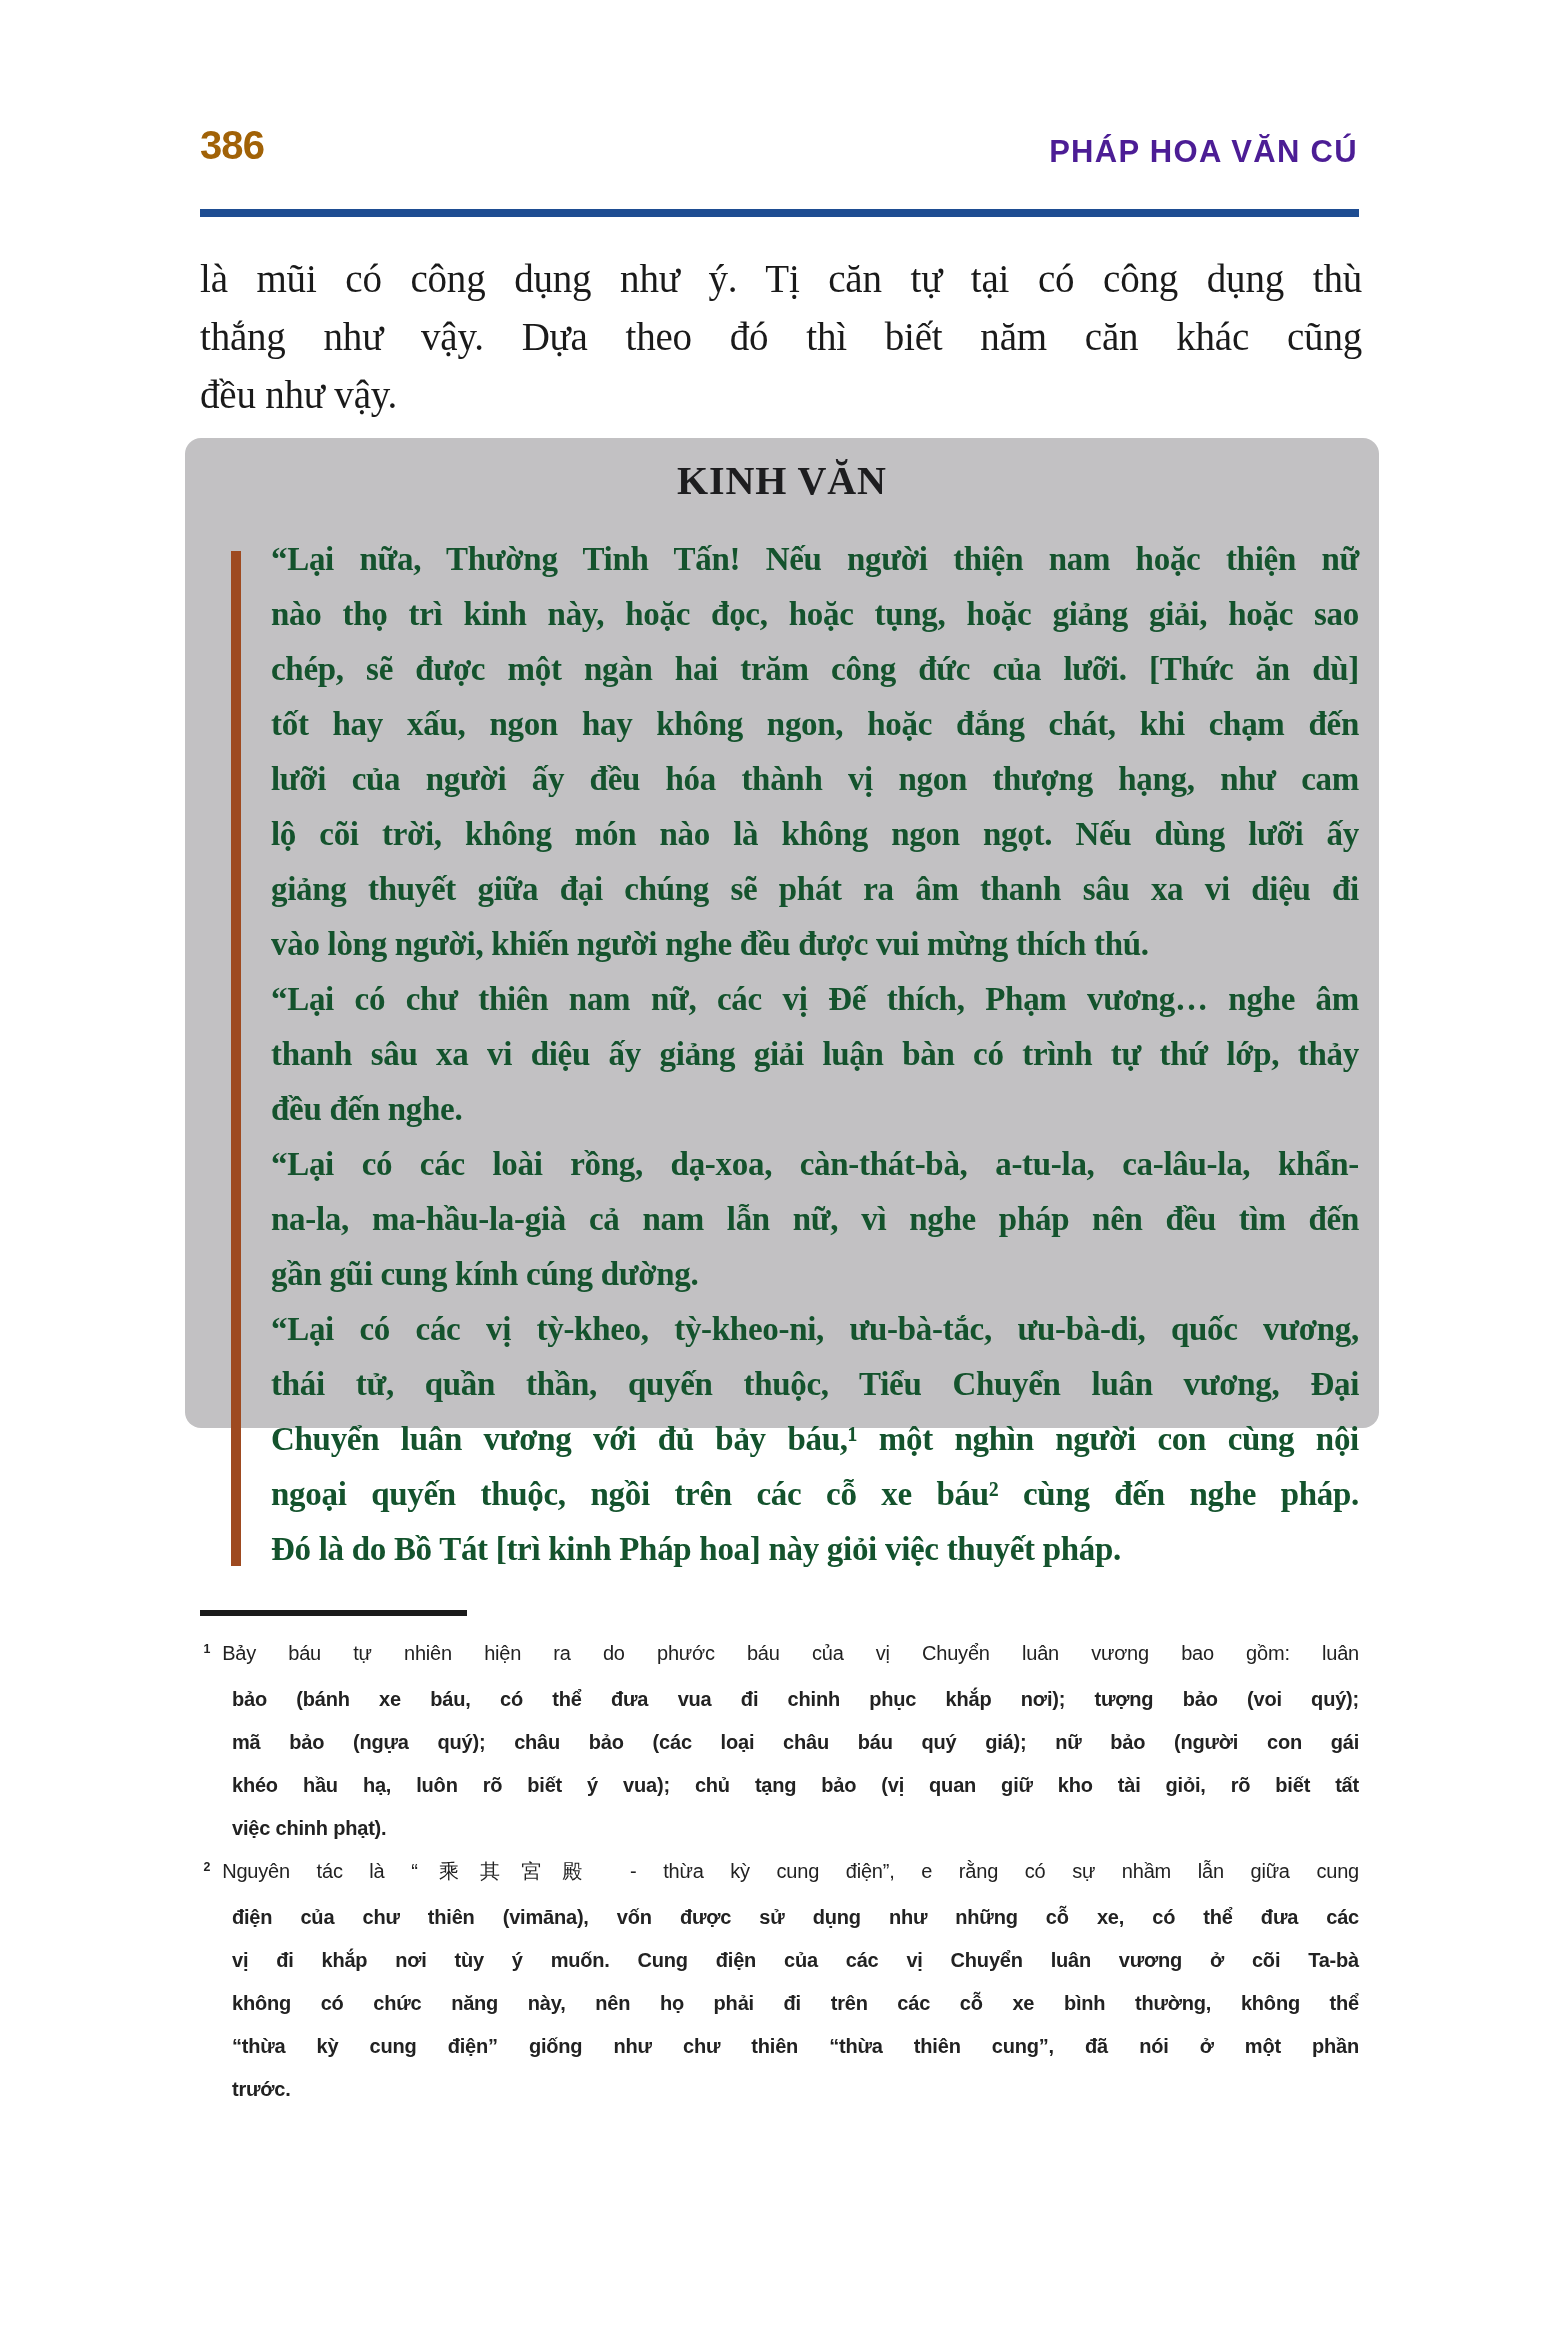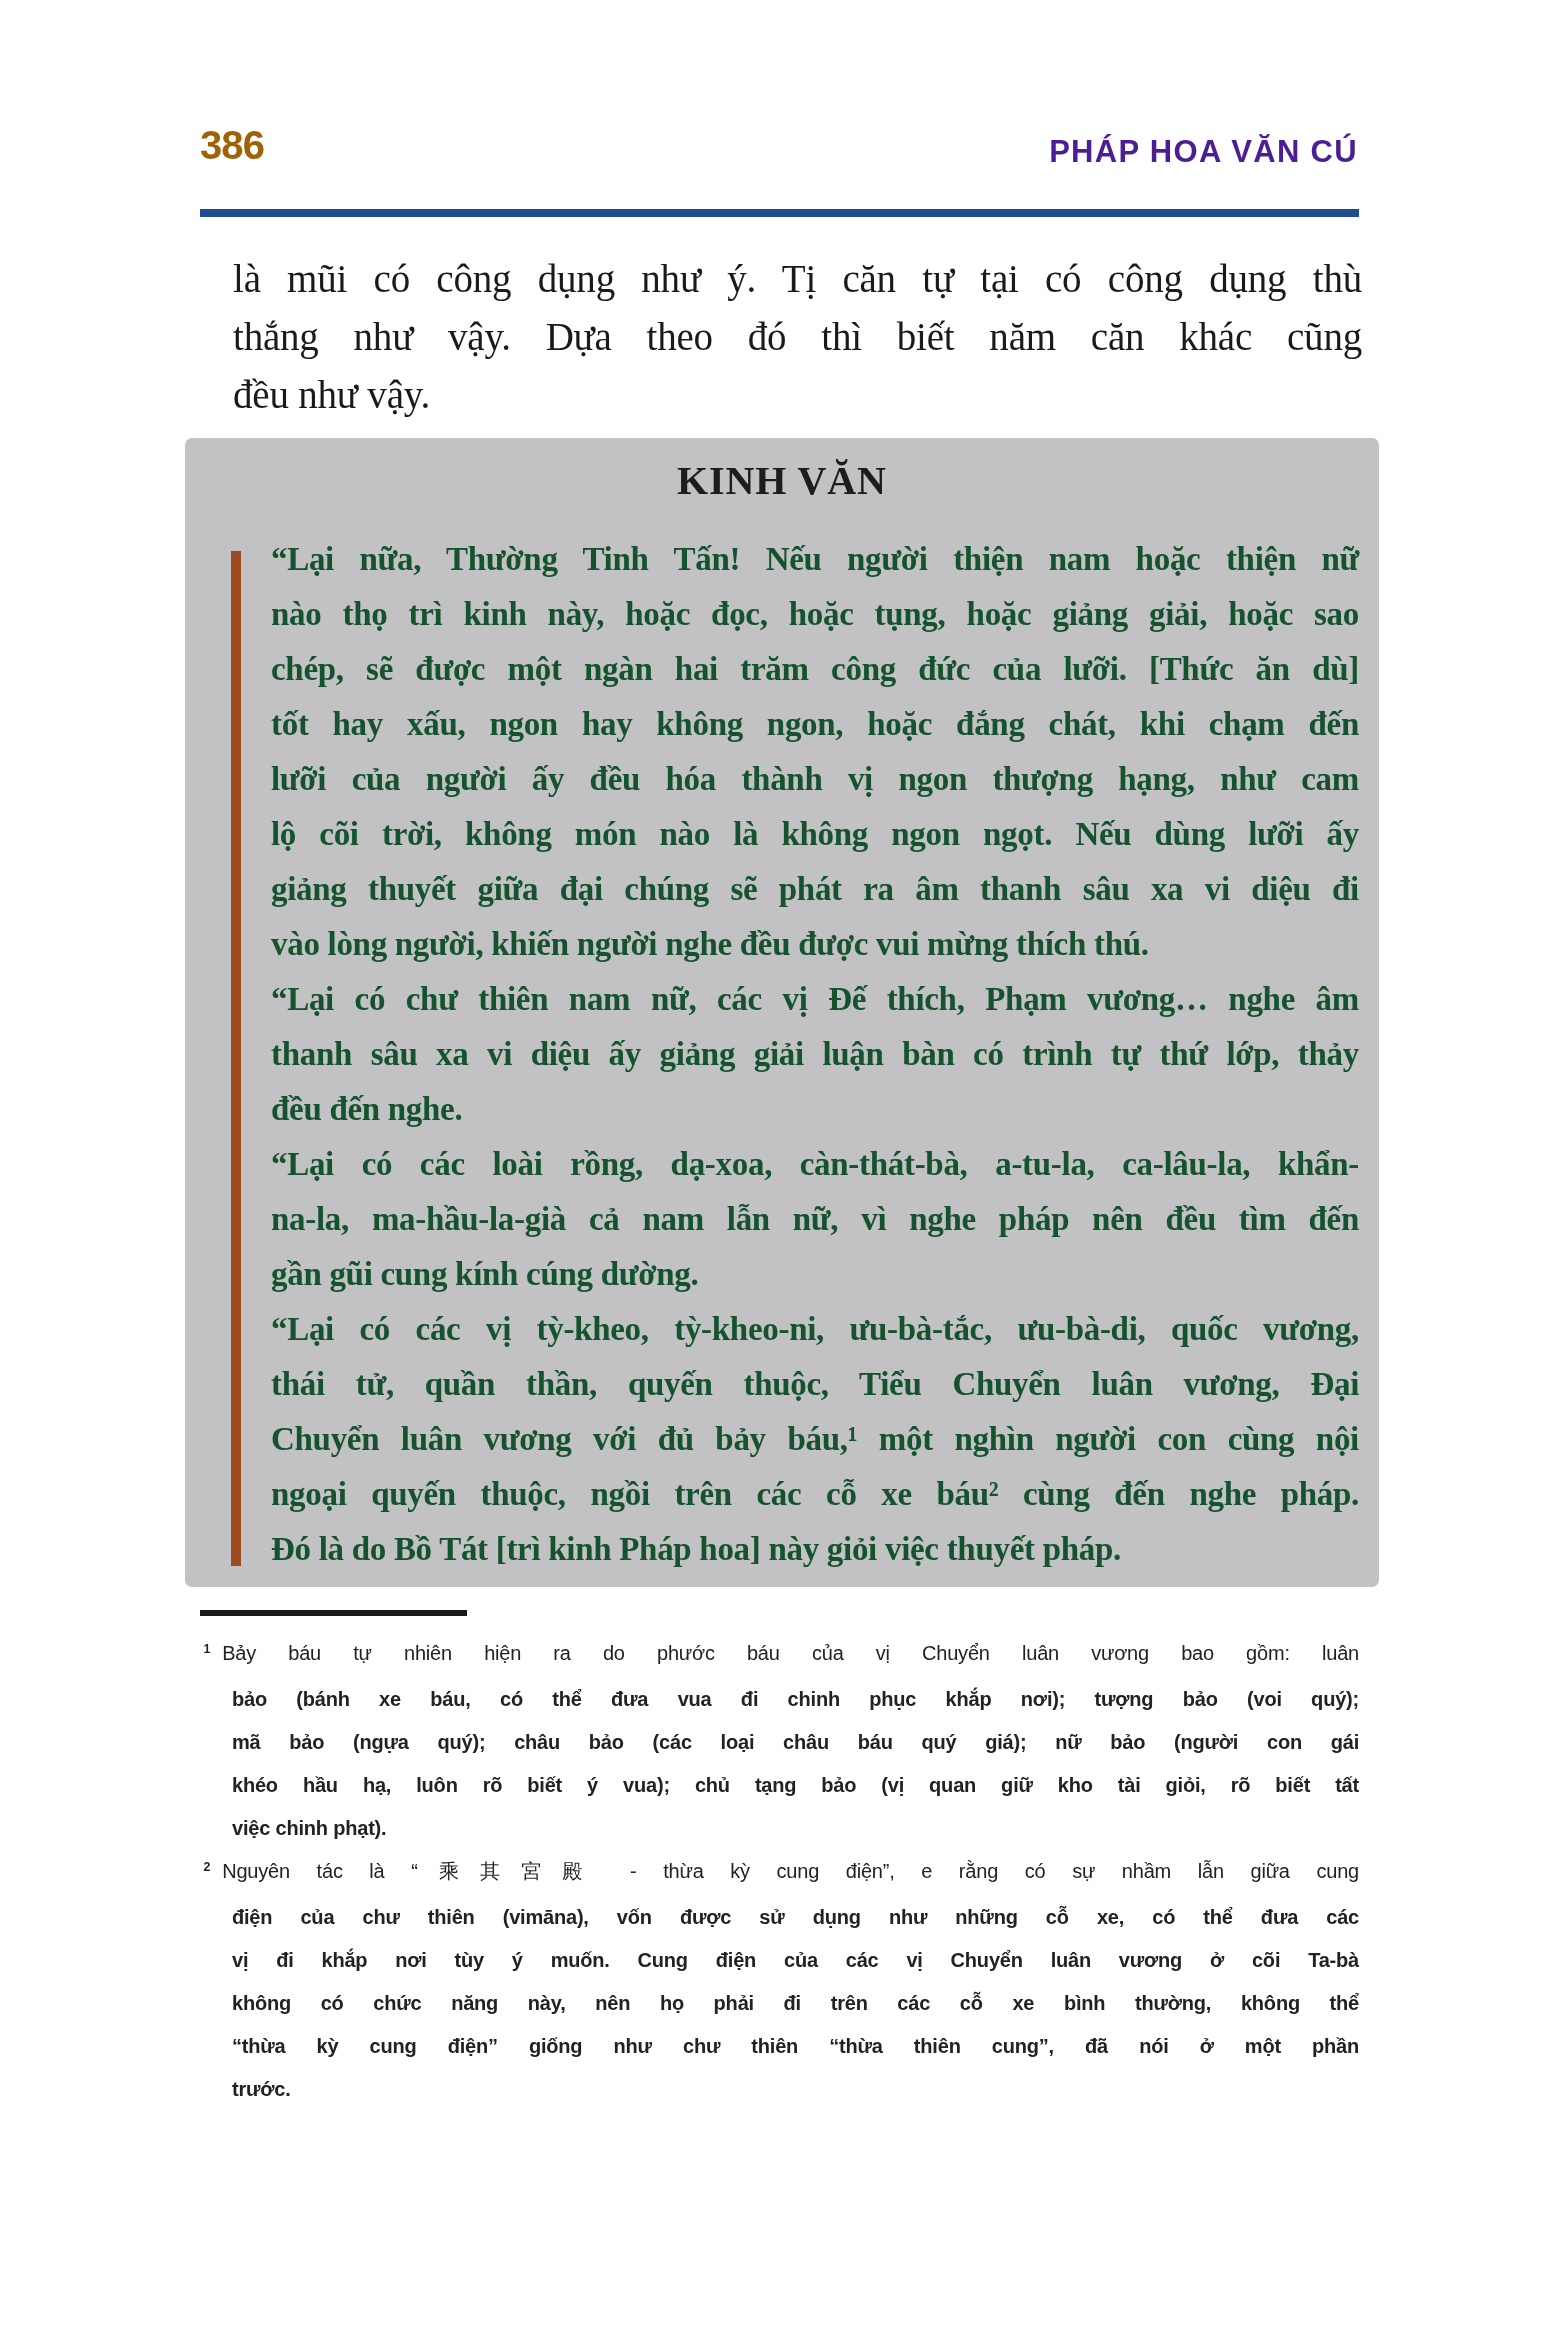--- a/index.html
+++ b/index.html
@@ -24,26 +24,26 @@
   }
   .header-rule{
     position:absolute;left:200px;top:209px;width:1159px;height:7.8px;
     background:#1e4d92;
   }
   
   .intro{
     position:absolute;left:200px;top:250px;width:1162px;
     font-size:39px;line-height:58px;letter-spacing:-0.2px;
   }
-  .intro .line{display:block;text-align:justify;text-align-last:justify;margin-left:33px;}
+  .intro .line{display:block;text-align:justify;text-align-last:justify;}
   .intro .line.pl{text-align-last:left;}
   
   .kv-box{
-    position:absolute;left:185px;top:438px;width:1194px;height:1149px;
-    background:#c2c1c3;border-radius:7px;
+    position:absolute;left:185px;top:438px;width:1194px;height:990px;
+    background:#c2c1c3;border-radius:16px;
   }
   .kv-title{
     position:absolute;left:0;top:19px;width:100%;
     text-align:center;font-weight:700;font-size:40px;letter-spacing:0.9px;
     color:#1d1d1f;
   }
   .kv-bar{
     position:absolute;left:46px;top:113px;width:9.5px;height:1015px;
     background:#9e4a20;
   }

